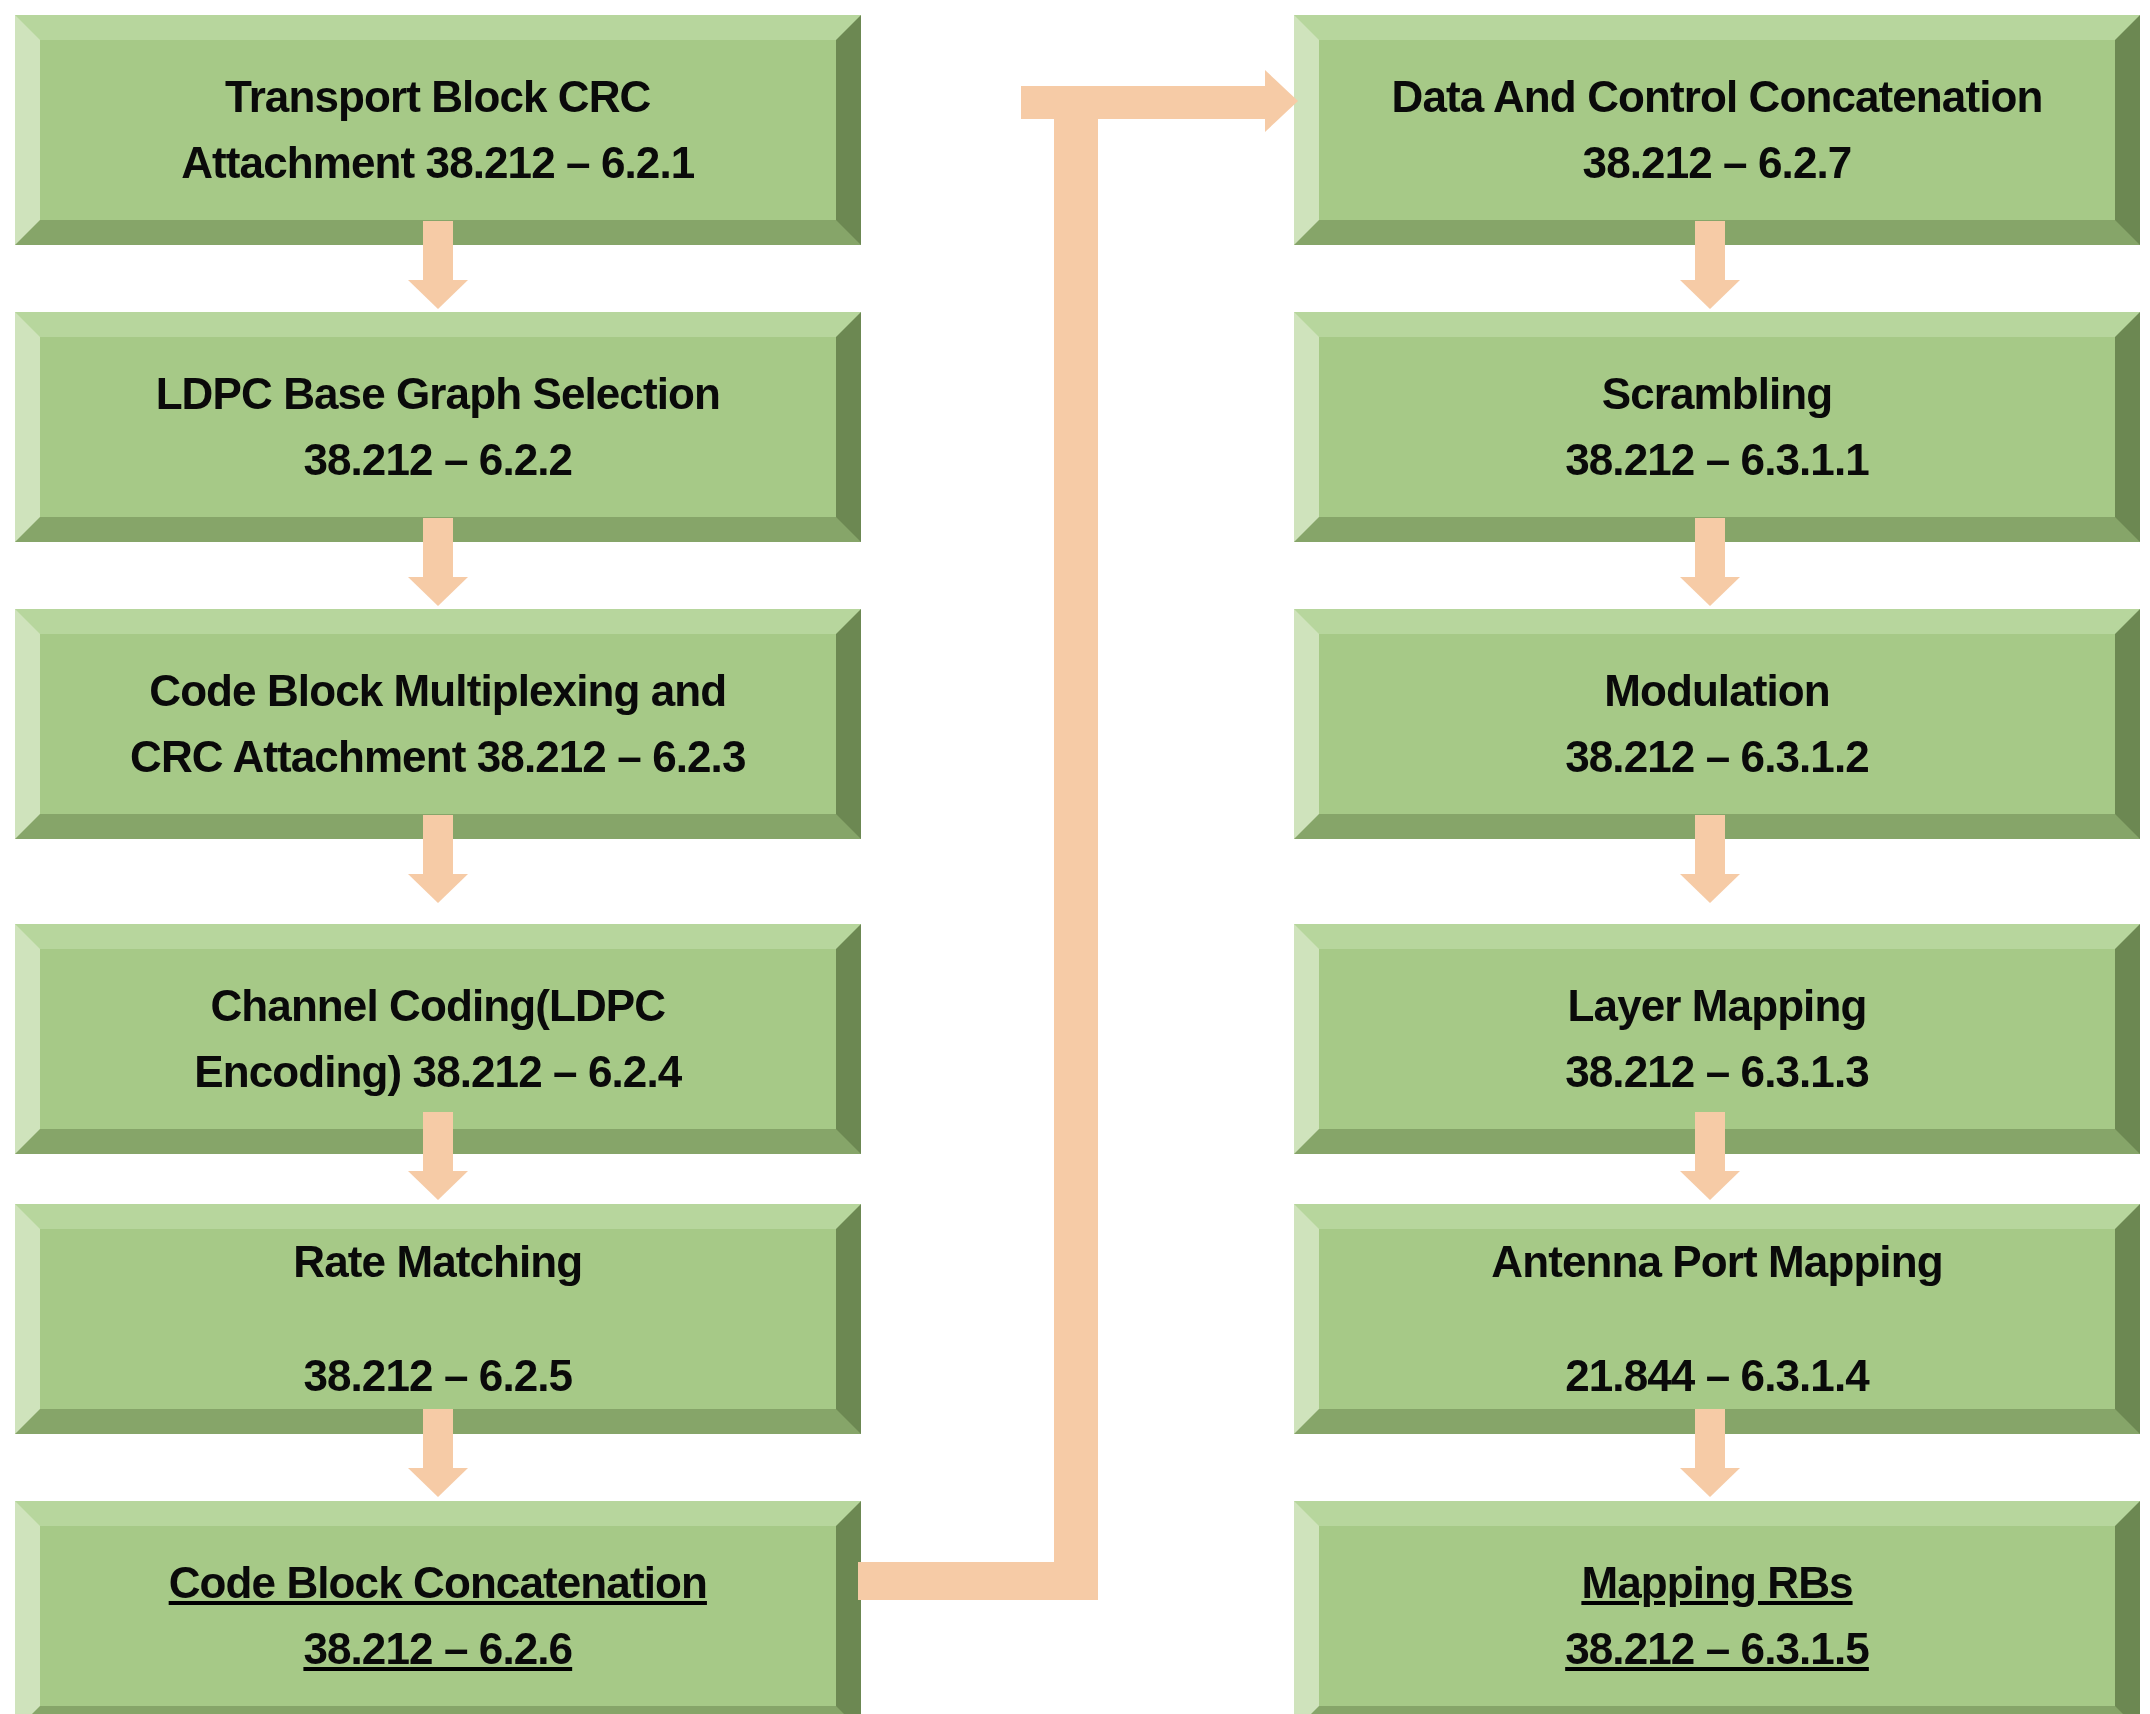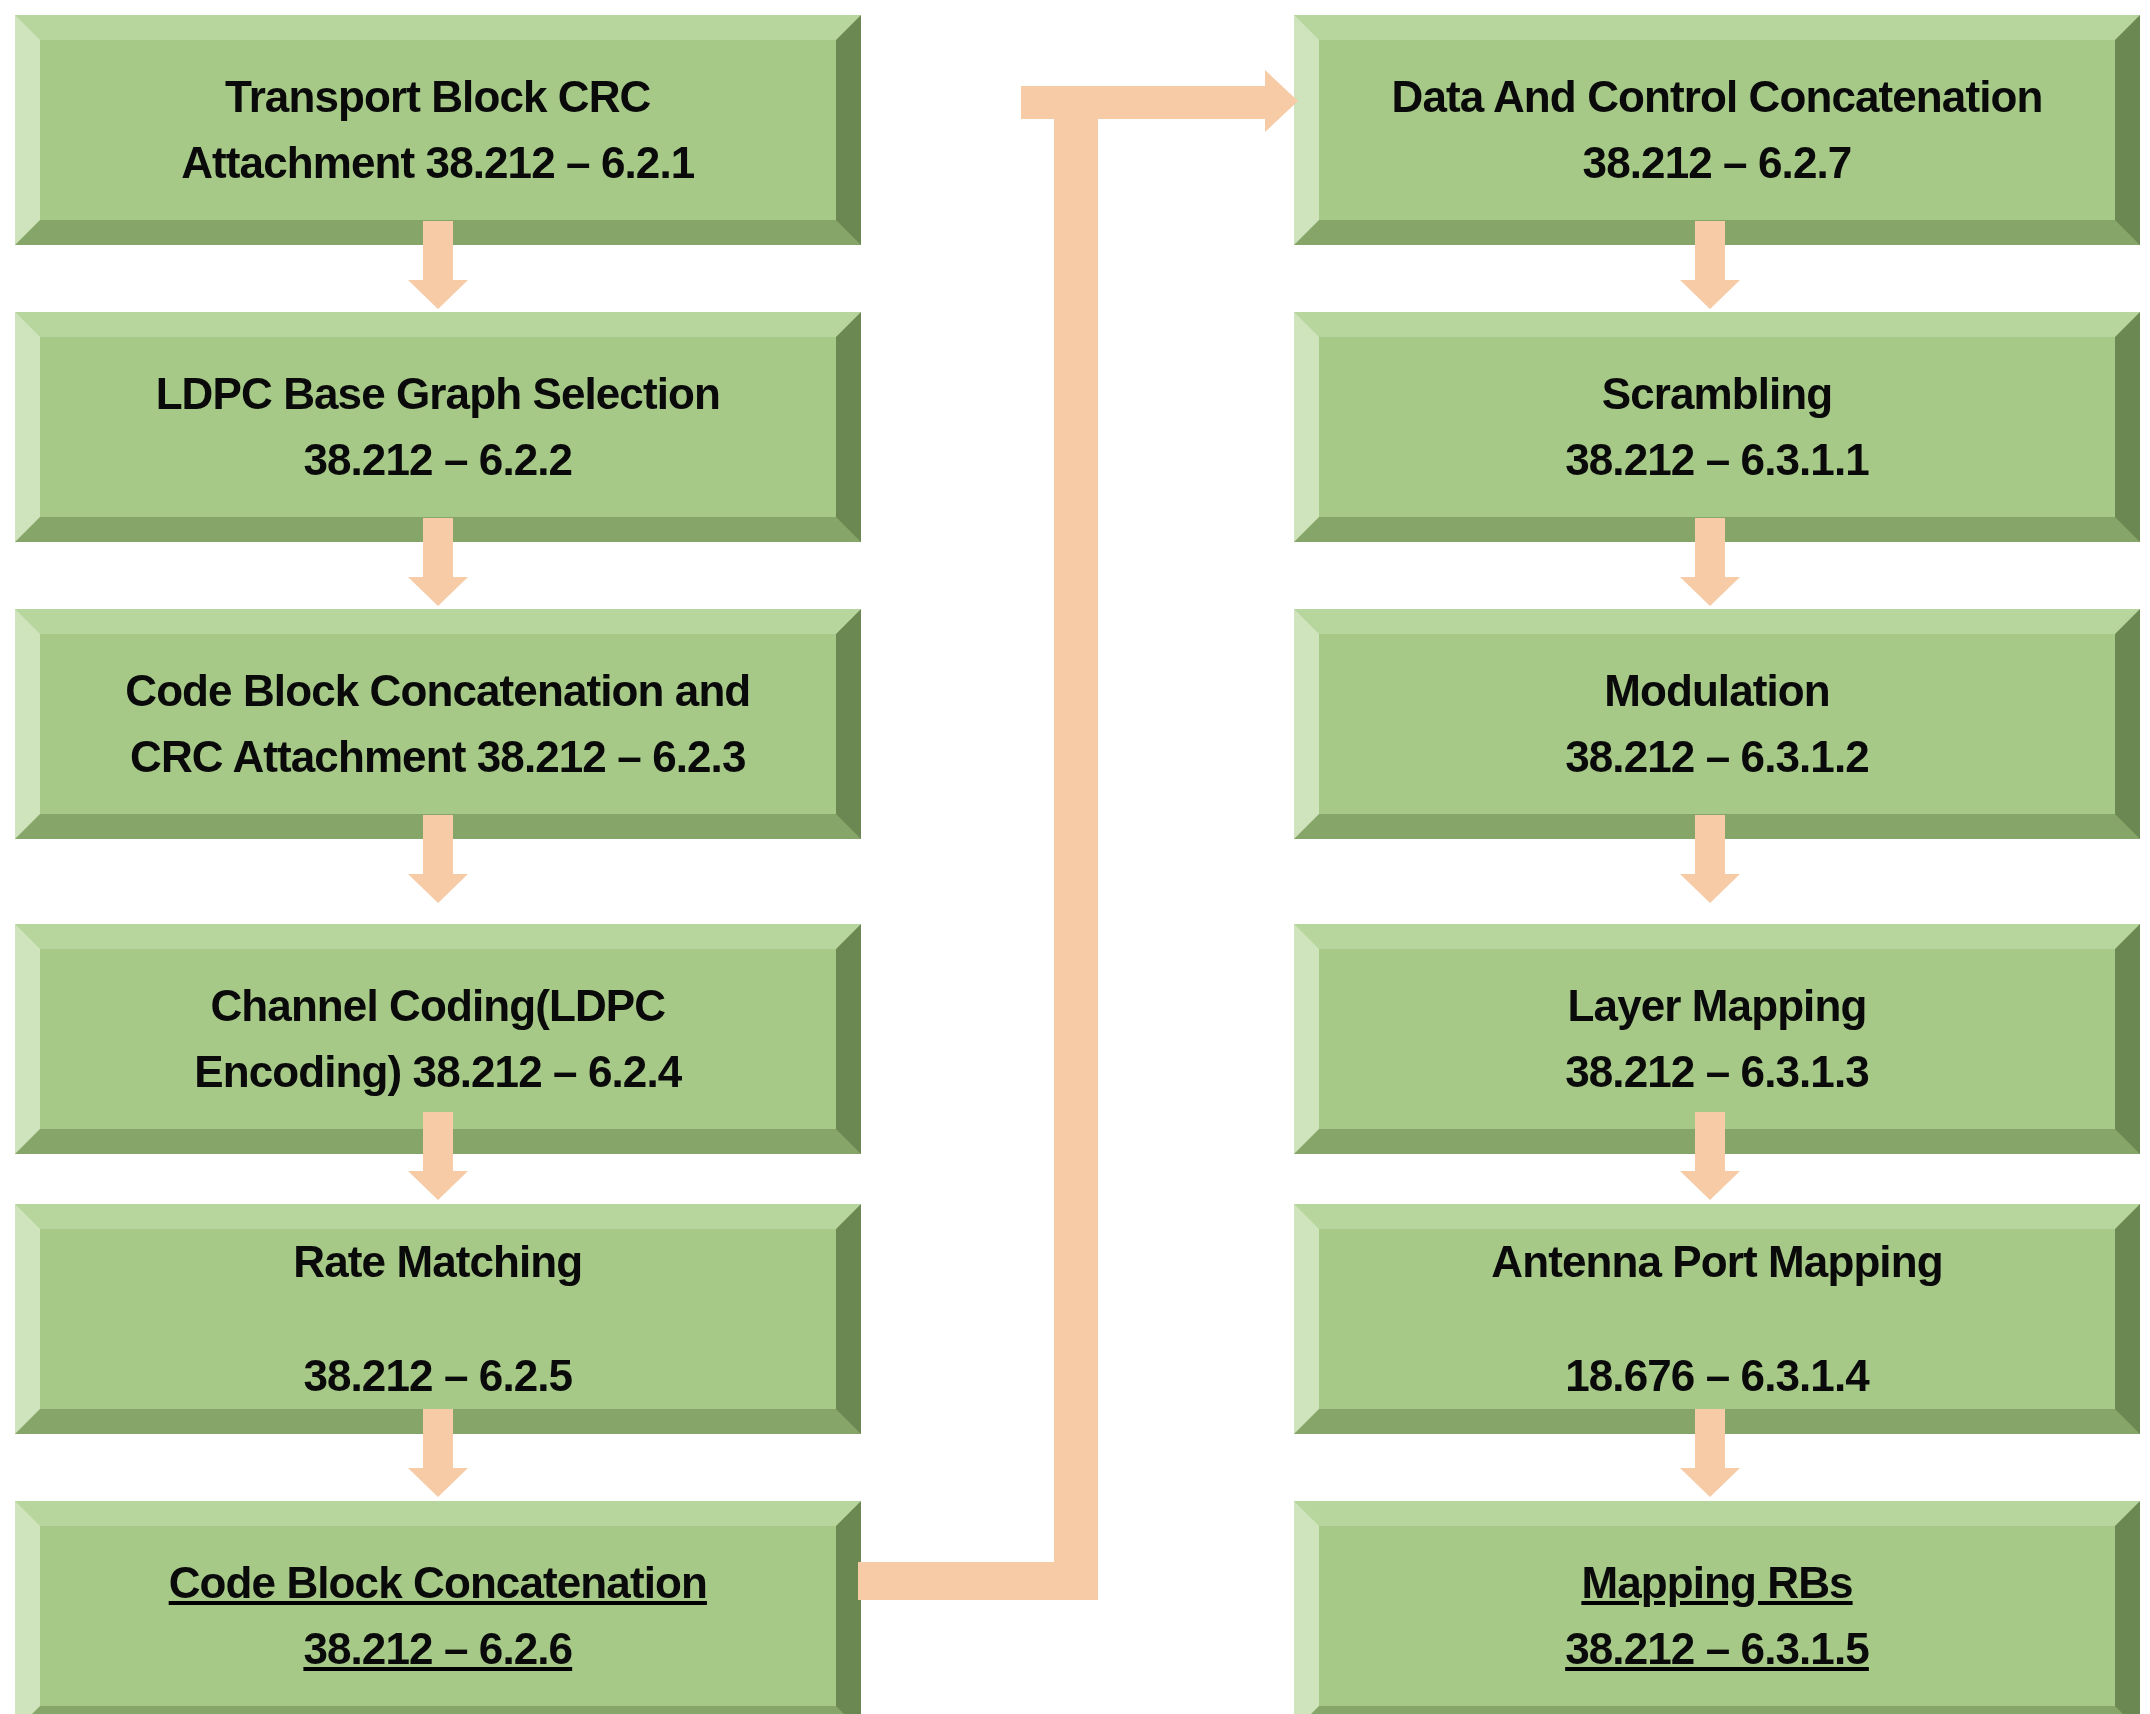--- a/index.html
+++ b/index.html
@@ -103,21 +103,21 @@
 
   <div class="bevel-box col-left row-0">
     <span class="box-line">Transport Block CRC</span>
     <span class="box-line">Attachment 38.212 – 6.2.1</span>
   </div>
   <div class="bevel-box col-left row-1">
     <span class="box-line">LDPC Base Graph Selection</span>
     <span class="box-line">38.212 – 6.2.2</span>
   </div>
   <div class="bevel-box col-left row-2">
-    <span class="box-line">Code Block Concatenation and</span>
+    <span class="box-line">Code Block Multiplexing and</span>
     <span class="box-line">CRC Attachment 38.212 – 6.2.3</span>
   </div>
   <div class="bevel-box col-left row-3">
     <span class="box-line">Channel Coding(LDPC</span>
     <span class="box-line">Encoding) 38.212 – 6.2.4</span>
   </div>
   <div class="bevel-box col-left row-4">
     <span class="box-line">Rate Matching</span>
     <span class="box-line">38.212 – 6.2.5</span>
   </div>
@@ -137,21 +137,21 @@
   <div class="bevel-box col-right row-2">
     <span class="box-line">Modulation</span>
     <span class="box-line">38.212 – 6.3.1.2</span>
   </div>
   <div class="bevel-box col-right row-3">
     <span class="box-line">Layer Mapping</span>
     <span class="box-line">38.212 – 6.3.1.3</span>
   </div>
   <div class="bevel-box col-right row-4">
     <span class="box-line">Antenna Port Mapping</span>
-    <span class="box-line">18.676 – 6.3.1.4</span>
+    <span class="box-line">21.844 – 6.3.1.4</span>
   </div>
   <div class="bevel-box col-right row-5">
     <span class="box-line">Mapping RBs</span>
     <span class="box-line">38.212 – 6.3.1.5</span>
   </div>
 
   <div class="down-arrow arrow-left gap-0">
       <div class="shaft"></div>
       <div class="head"></div>
     </div>

